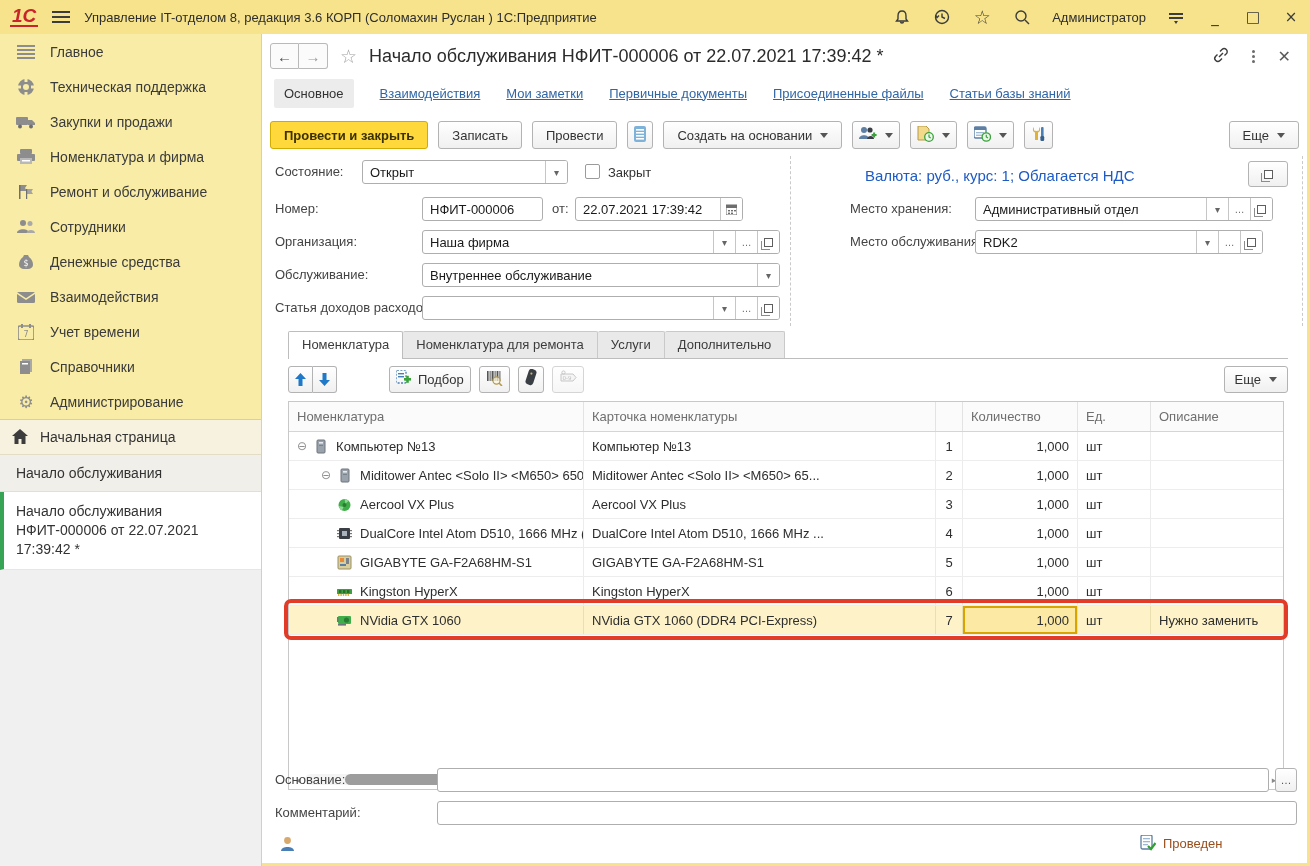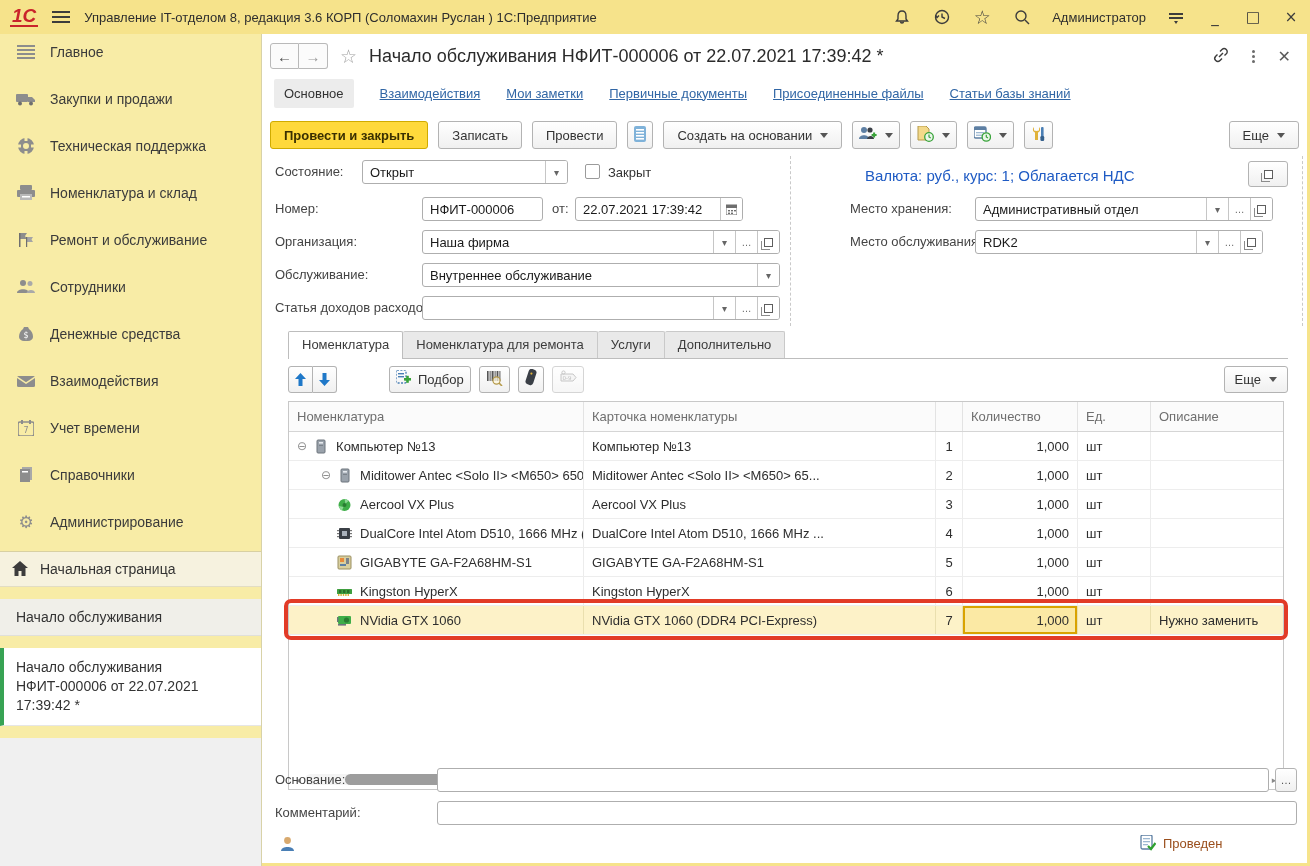--- a/index.html
+++ b/index.html
@@ -16,21 +16,21 @@
   .hamb { width:18px; height:12px; border-top:2px solid #3c3c3c; border-bottom:2px solid #3c3c3c; position:relative; }
   .hamb:before { content:""; position:absolute; left:0; right:0; top:3px; border-top:2px solid #3c3c3c; }
   .tb-title { font-size:13px; color:#2e2e2e; flex:0 0 auto; }
   .tb-right { margin-left:auto; display:flex; align-items:center; gap:20px; }
   .tb-ico { width:20px; height:20px; display:flex; align-items:center; justify-content:center; cursor:pointer; }
   .tb-user { font-size:13px; color:#2e2e2e; }
   .winbtn { font-size:15px; color:#3c3c3c; width:18px; text-align:center; cursor:pointer; font-family:"DejaVu Sans",sans-serif; }
   svg.line { stroke:#3c3c3c; fill:none; stroke-width:1.4; }
   
   .sidebar { position:absolute; top:34px; left:0; width:262px; bottom:0; background:#f8eca6;
-    display:flex; flex-direction:column; border-right:1px solid #d8d2a8;gap:12px; }
+    display:flex; flex-direction:column; border-right:1px solid #d8d2a8; }
   .sb-item { height:35px; display:flex; align-items:center; gap:14px; padding-left:16px;
     font-size:14px; color:#3b3b3b; cursor:pointer; }
   .sb-item .sbi { width:20px; height:20px; display:flex; align-items:center; justify-content:center; }
   .sb-item svg { fill:#8d8d8d; stroke:none; }
   .sb-home { height:36px; background:#f6f2df; border-top:1px solid #d8d0a2; border-bottom:1px solid #e2ddc4;
     display:flex; align-items:center; gap:12px; padding-left:12px; font-size:14px; color:#333; cursor:pointer; }
   .sb-tab { background:#f0efe9; border-bottom:1px solid #e0e0da; padding:10px 12px 10px 16px;
     font-size:14px; color:#333; cursor:pointer; }
   .sb-tab.active { background:#ffffff; border-left:4px solid #37a354; padding-left:12px; line-height:19px; border-bottom:1px solid #e6e6e6; }
   .sb-fill { flex:1; background:#f0f0f0; }
@@ -172,51 +172,51 @@
           <rect y="0" width="18" height="2"></rect>
           <rect y="4" width="18" height="2"></rect>
           <rect y="8" width="18" height="2"></rect>
           <rect y="12" width="18" height="2"></rect>
         </svg>
       </span>
     <span>Главное</span>
   </div>
   <div class="sb-item">
     <span class="sbi">
-        <svg width="20" height="14" viewBox="0 0 20 14">
-          <rect x="0" y="2" width="12" height="8" rx="1" fill="#8d8d8d"></rect>
-          <path d="M12 5 h4 l3 3 v2 h-7z" fill="#8d8d8d"></path>
-          <circle cx="4" cy="11.5" r="2" fill="#6f6f6f"></circle>
-          <circle cx="15" cy="11.5" r="2" fill="#6f6f6f"></circle>
-        </svg>
-      </span>
-    <span>Закупки и продажи</span>
-  </div>
-  <div class="sb-item">
-    <span class="sbi">
         <svg width="18" height="18" viewBox="0 0 18 18">
           <path d="M9 1a8 8 0 1 0 0 16A8 8 0 0 0 9 1zm0 5a3 3 0 1 1 0 6 3 3 0 0 1 0-6z" fill="#8d8d8d"></path>
           <rect x="7.5" y="0" width="3" height="4" fill="#f8eca6"></rect>
           <rect x="7.5" y="14" width="3" height="4" fill="#f8eca6"></rect>
           <rect x="0" y="7.5" width="4" height="3" fill="#f8eca6"></rect>
           <rect x="14" y="7.5" width="4" height="3" fill="#f8eca6"></rect>
         </svg>
       </span>
     <span>Техническая поддержка</span>
   </div>
   <div class="sb-item">
     <span class="sbi">
+        <svg width="20" height="14" viewBox="0 0 20 14">
+          <rect x="0" y="2" width="12" height="8" rx="1" fill="#8d8d8d"></rect>
+          <path d="M12 5 h4 l3 3 v2 h-7z" fill="#8d8d8d"></path>
+          <circle cx="4" cy="11.5" r="2" fill="#6f6f6f"></circle>
+          <circle cx="15" cy="11.5" r="2" fill="#6f6f6f"></circle>
+        </svg>
+      </span>
+    <span>Закупки и продажи</span>
+  </div>
+  <div class="sb-item">
+    <span class="sbi">
         <svg width="18" height="16" viewBox="0 0 18 16">
           <rect x="3" y="0" width="12" height="5" rx="1" fill="#8d8d8d"></rect>
           <rect x="0" y="5" width="18" height="7" rx="1" fill="#8d8d8d"></rect>
           <rect x="3" y="9" width="12" height="6" fill="#b9b9b9"></rect>
           <rect x="5" y="11" width="8" height="1.5" fill="#fff"></rect>
         </svg>
       </span>
-    <span>Номенклатура и склад</span>
+    <span>Номенклатура и фирма</span>
   </div>
   <div class="sb-item">
     <span class="sbi">
         <svg width="18" height="16" viewBox="0 0 18 16">
           <path d="M2 1 L10 1 L8 4 L10 7 L2 7 Z" fill="#8d8d8d"></path>
           <rect x="2" y="1" width="1.5" height="14" fill="#6f6f6f"></rect>
           <path d="M9 5 L16 5 L14.5 7.5 L16 10 L9 10 Z" fill="#a5a5a5"></path>
           <rect x="9" y="5" width="1.2" height="10" fill="#6f6f6f"></rect>
         </svg>
       </span>

